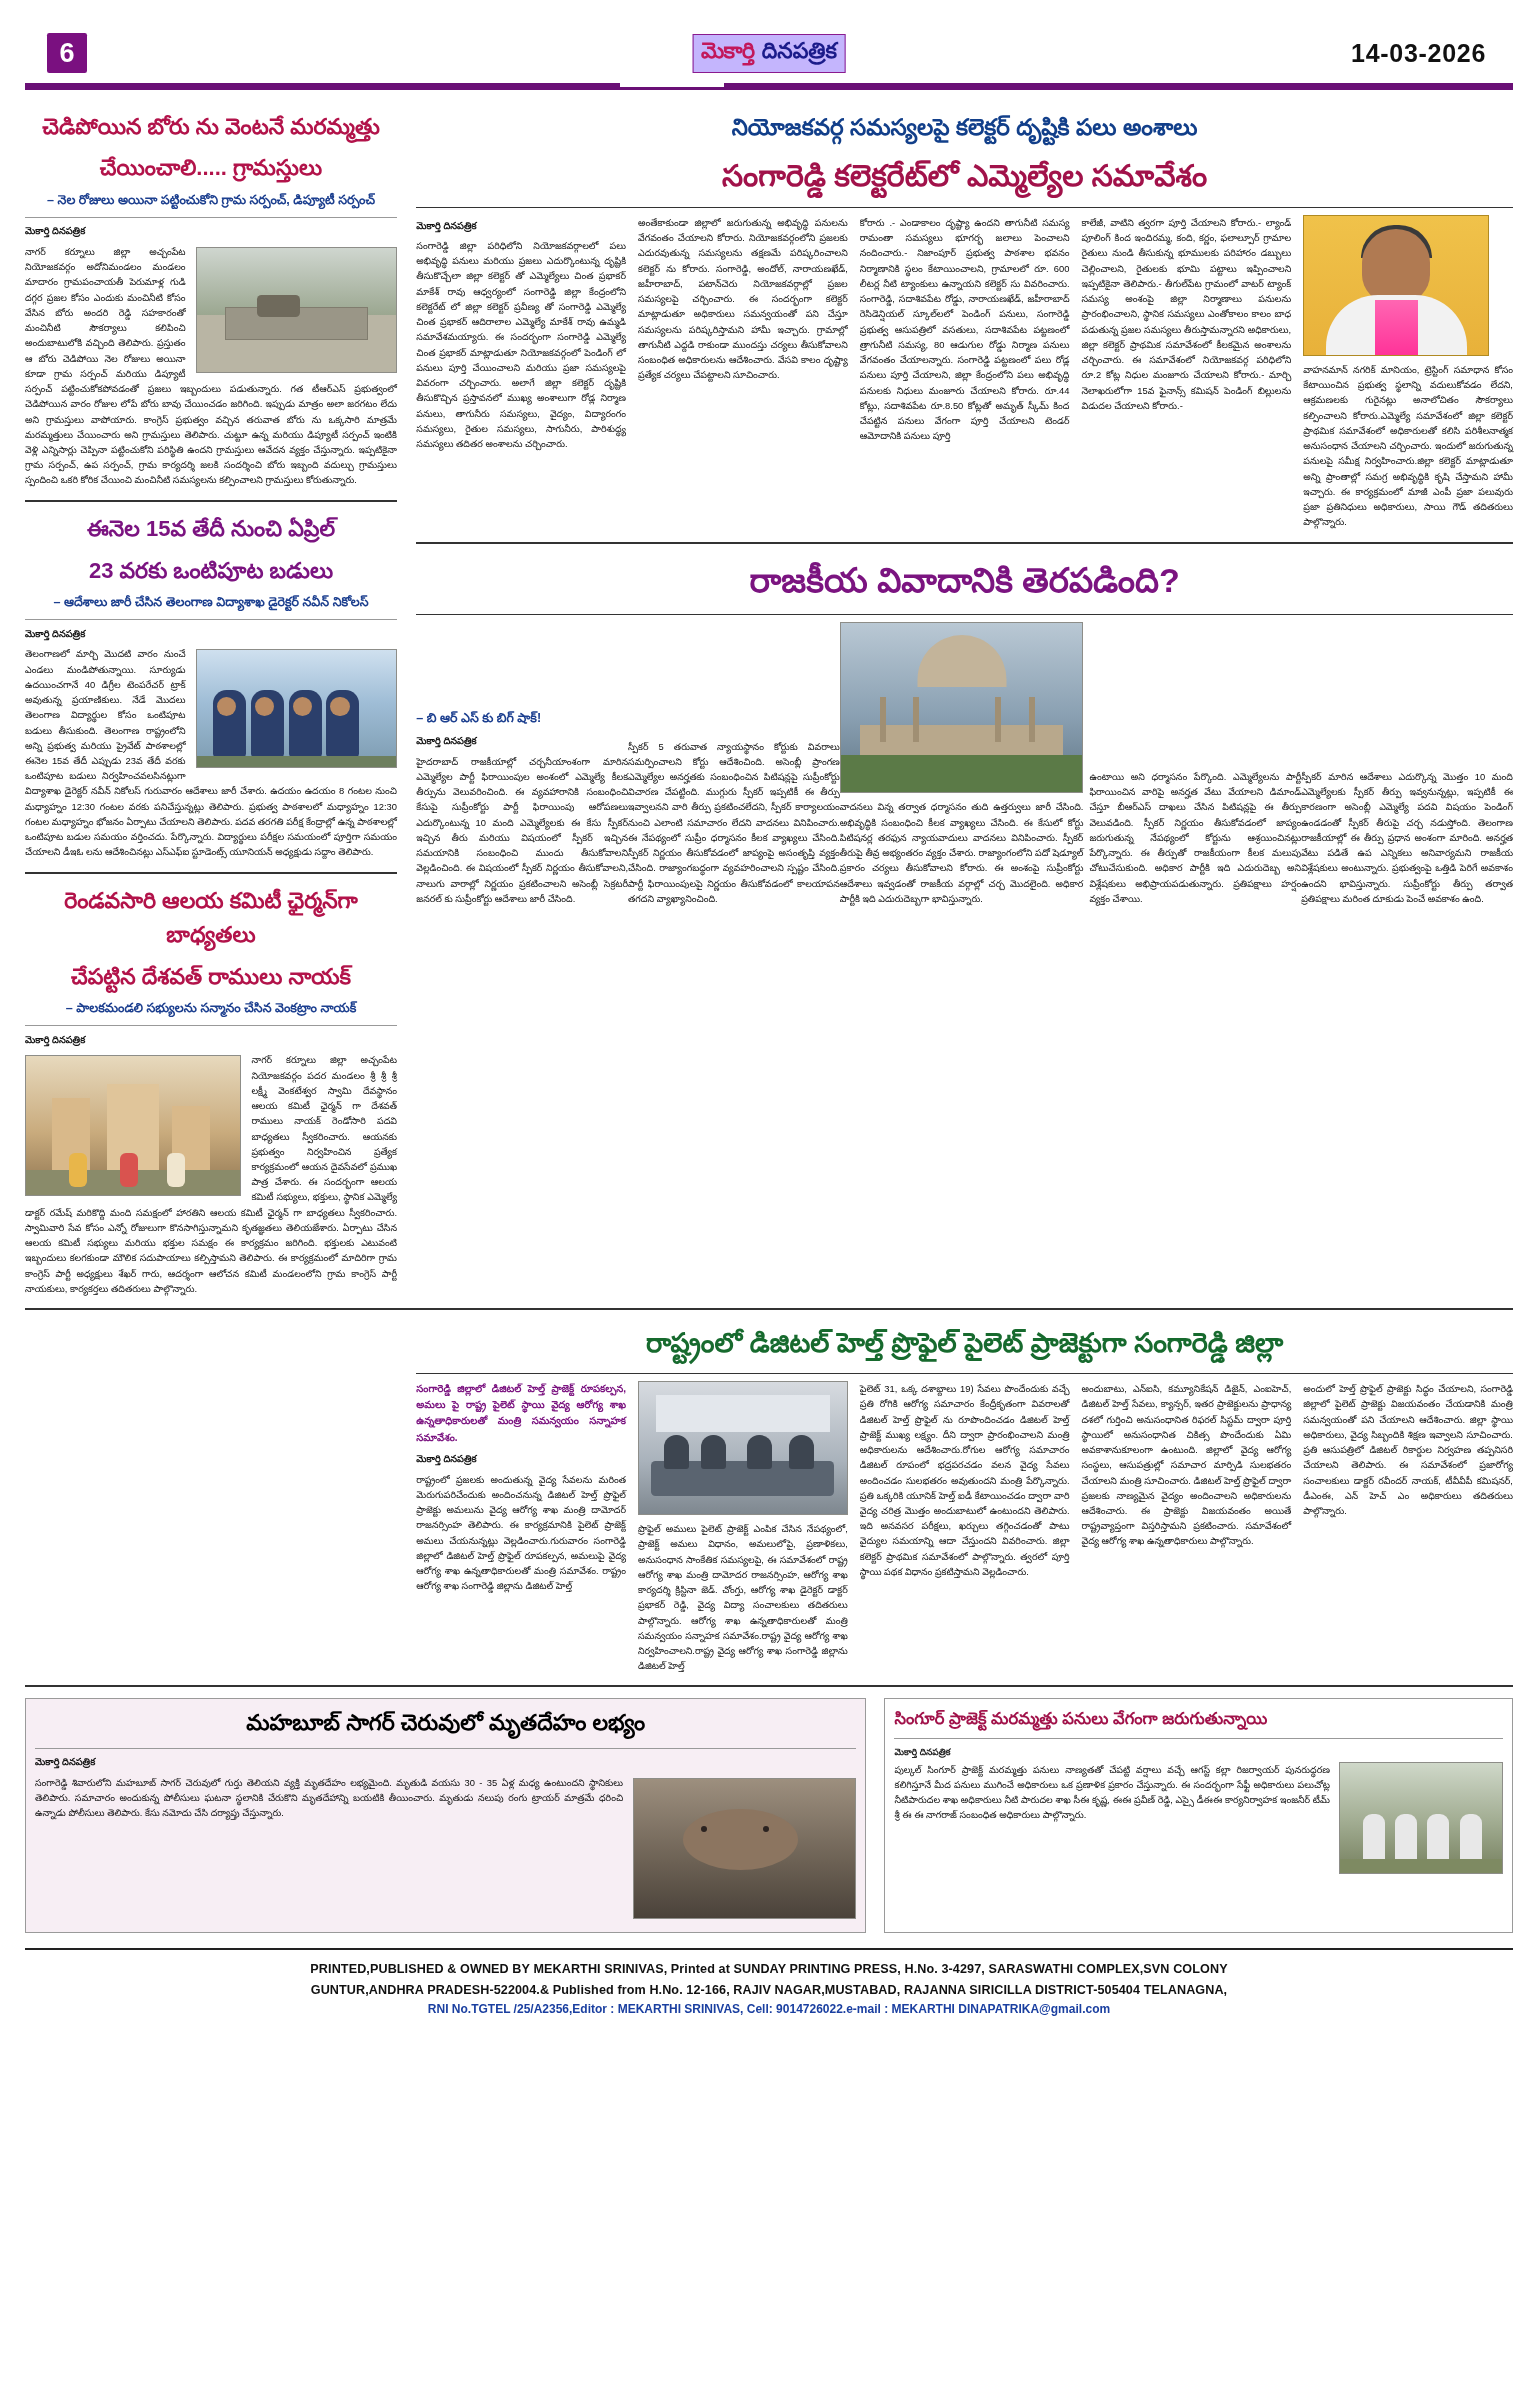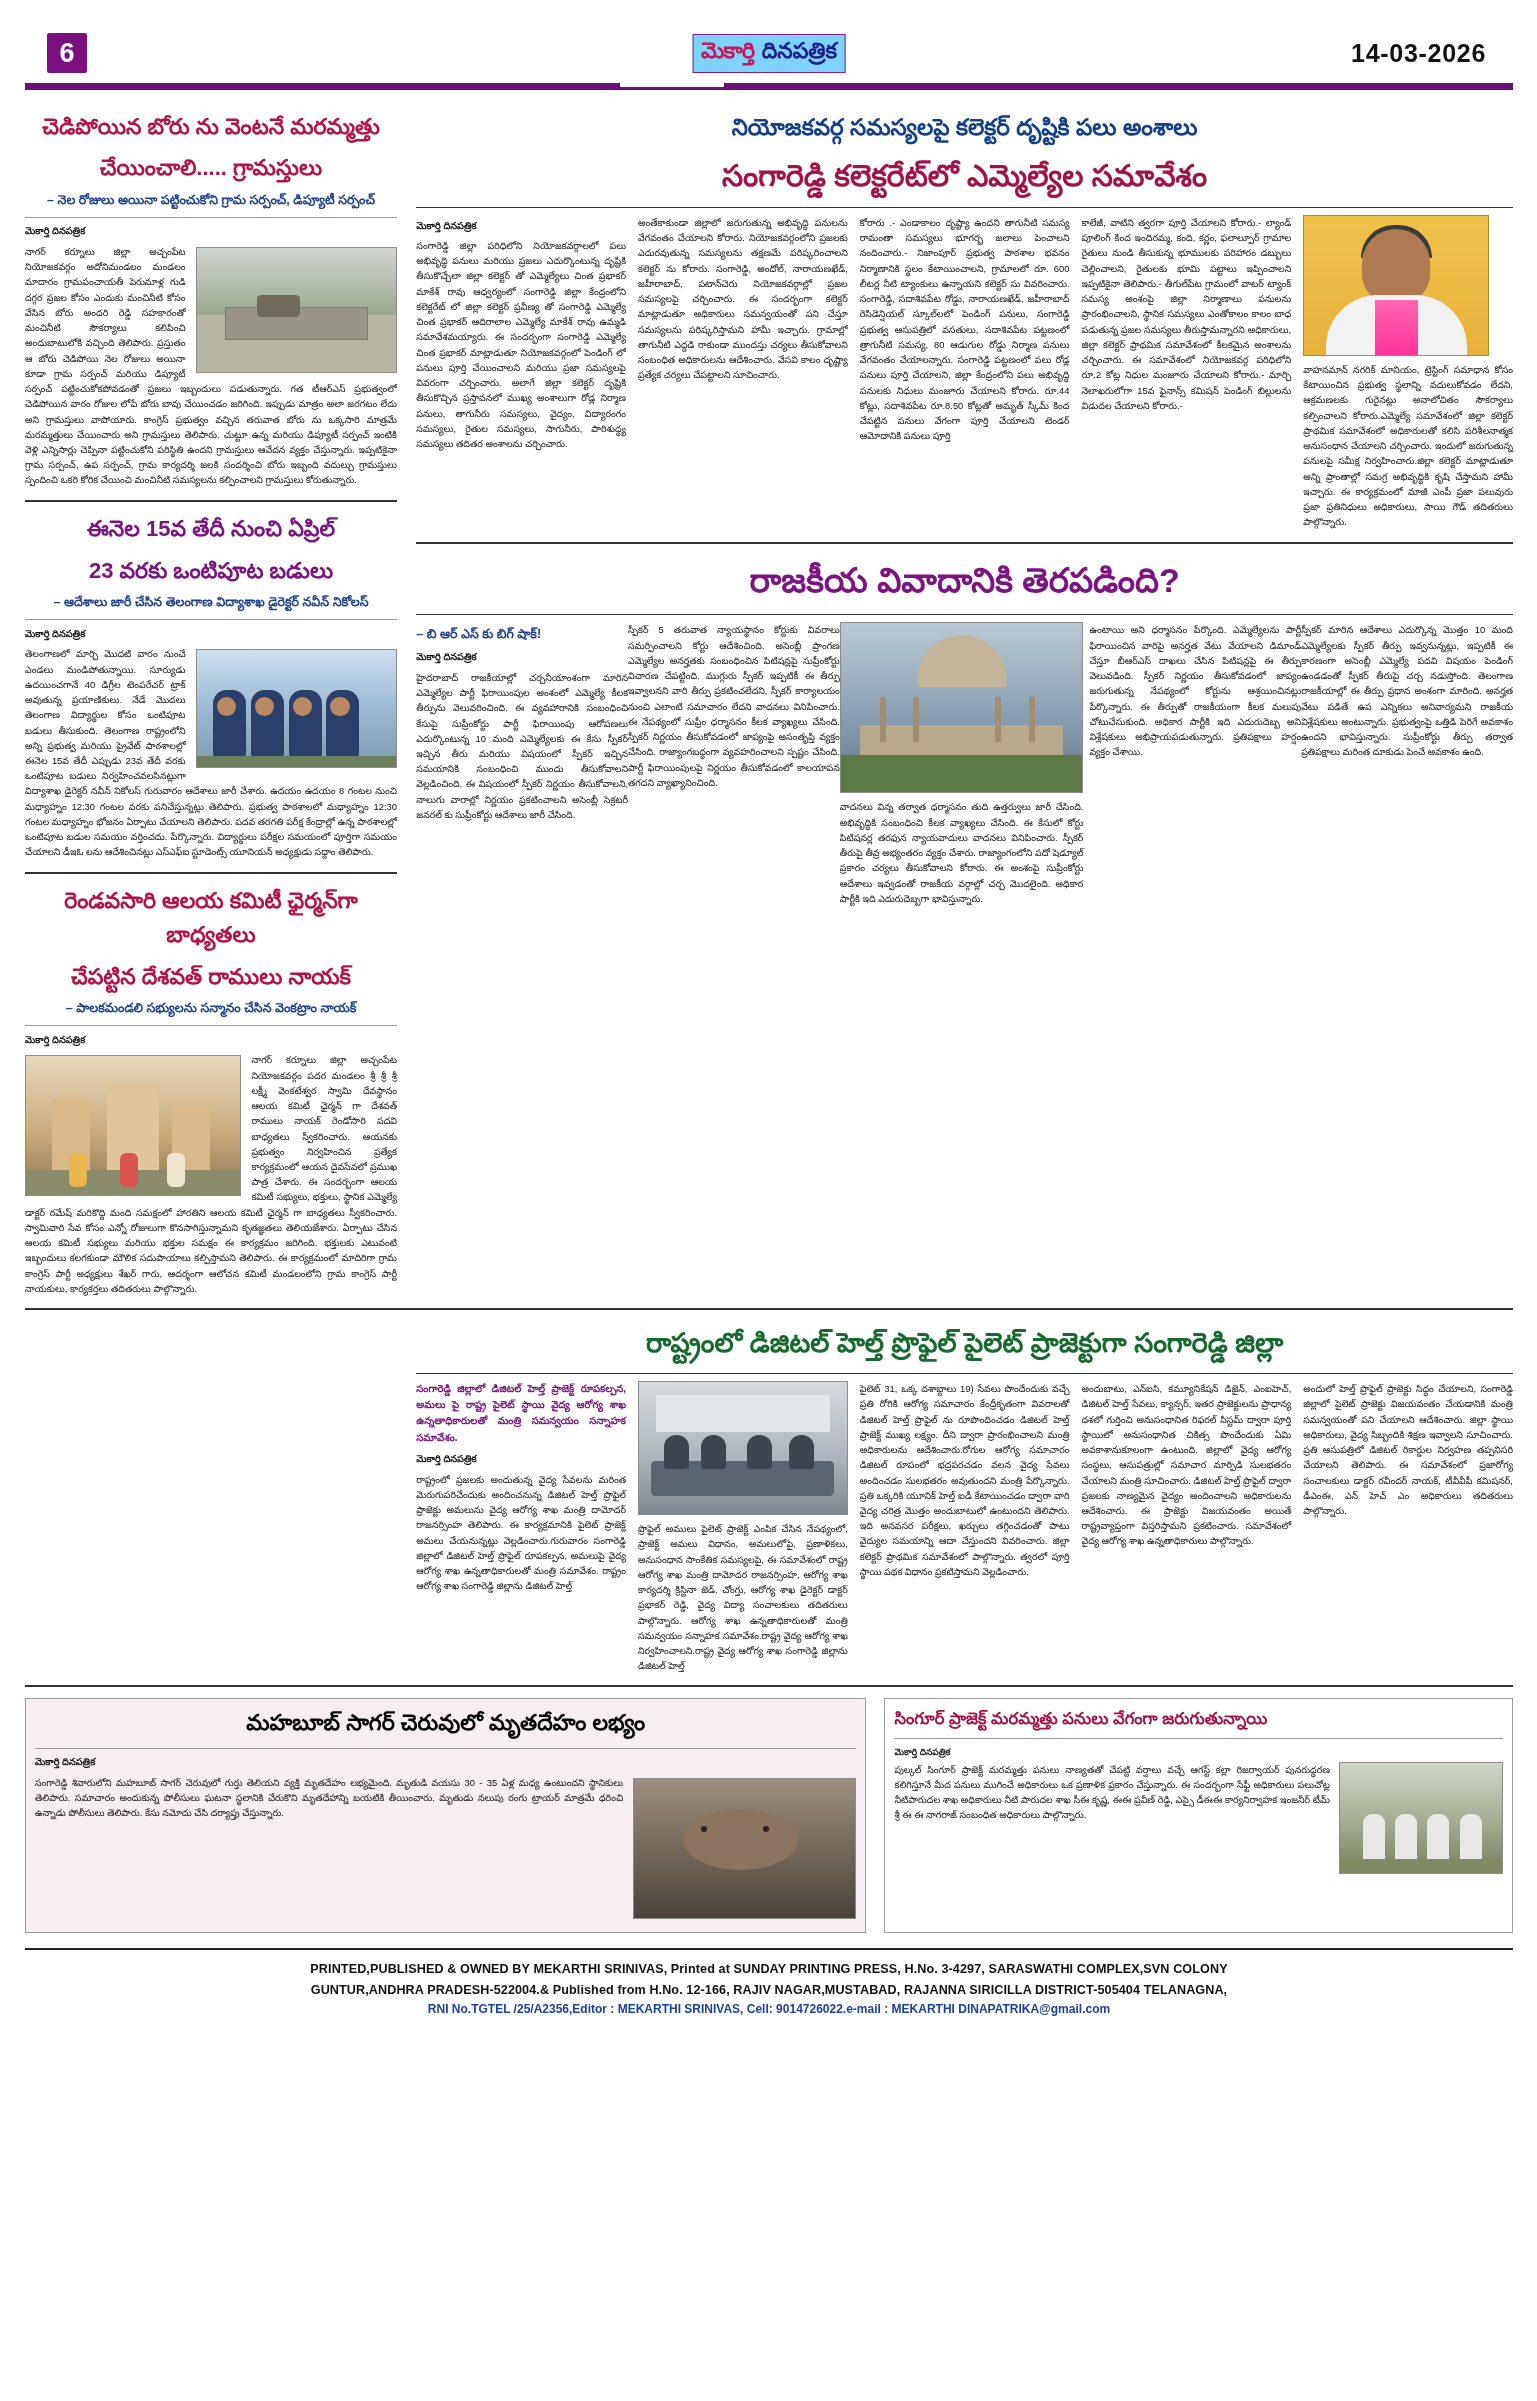--- a/index.html
+++ b/index.html
@@ -41,21 +41,21 @@
     position: absolute;
     left: 50%;
     transform: translateX(-50%);
     display: flex; align-items: center;
     gap: 6px;
   }
   .logo-box {
     border: 1.5px solid #8a1a8e;
     padding: 3px 7.4px;
     display: flex; align-items: center; gap: 7.4px;
-    background: #7dd3fc;
+    background: #c4b5fd;
   }
   .logo-a {
     font-size: 22px; font-weight: bold; color: #c2185b;
     letter-spacing: -0.7px;
   }
   .logo-b {
     font-size: 22px; font-weight: bold; color: #1b1b8a;
   }
   .date {
     margin-left: auto;
@@ -364,21 +364,21 @@
           </div>
         </div>
       </div>
 
       <div class="section-divider"></div>
 
       <div>
         <div class="headline big tel" style="font-size:34px;color:#7b1480;">రాజకీయ వివాదానికి తెరపడింది?</div>
         <div class="rule"></div>
 
-        <div style="display:flex; ">
+        <div style="display:flex; align-items:flex-end;">
           <div style="flex:1;">
             <div class="subline tel" style="text-align:left;">– బి ఆర్ ఎస్ కు బిగ్ షాక్!</div>
             <div class="byline tel">మెకార్తి దినపత్రిక</div>
             <div class="body-text tel">హైదరాబాద్ రాజకీయాల్లో చర్చనీయాంశంగా మారిన ఎమ్మెల్యేల పార్టీ ఫిరాయింపుల అంశంలో ఎమ్మెల్యే కీలక తీర్పును వెలువరించింది. ఈ వ్యవహారానికి సంబంధించి కేసుపై సుప్రీంకోర్టు పార్టీ ఫిరాయింపు ఆరోపణలు ఎదుర్కొంటున్న 10 మంది ఎమ్మెల్యేలకు ఈ కేసు స్పీకర్ ఇచ్చిన తీరు మరియు విషయంలో స్పీకర్ ఇచ్చిన సమయానికి సంబంధించి ముందు తీసుకోవాలని వెల్లడించింది. ఈ విషయంలో స్పీకర్ నిర్ణయం తీసుకోవాలని, నాలుగు వారాల్లో నిర్ణయం ప్రకటించాలని అసెంబ్లీ సెక్రటరీ జనరల్ కు సుప్రీంకోర్టు ఆదేశాలు జారీ చేసింది.</div>
           </div>
           <div style="flex:1;">
             <div class="body-text tel">స్పీకర్ 5 తరువాత న్యాయస్థానం కోర్టుకు వివరాలు సమర్పించాలని కోర్టు ఆదేశించింది. అసెంబ్లీ ప్రాంగణ ఎమ్మెల్యేల అనర్హతకు సంబంధించిన పిటిషన్లపై సుప్రీంకోర్టు విచారణ చేపట్టింది. ముగ్గురు స్పీకర్ ఇప్పటికీ ఈ తీర్పు ఇవ్వాలనని వారి తీర్పు ప్రకటించలేదని, స్పీకర్ కార్యాలయం నుంచి ఎలాంటి సమాచారం లేదని వాదనలు వినిపించారు. ఈ నేపథ్యంలో సుప్రీం ధర్మాసనం కీలక వ్యాఖ్యలు చేసింది. స్పీకర్ నిర్ణయం తీసుకోవడంలో జాప్యంపై అసంతృప్తి వ్యక్తం చేసింది. రాజ్యాంగబద్ధంగా వ్యవహరించాలని స్పష్టం చేసింది. పార్టీ ఫిరాయింపులపై నిర్ణయం తీసుకోవడంలో కాలయాపన తగదని వ్యాఖ్యానించింది.</div>
           </div>
           <div style="flex:1.15;">
             <div class="photo" style="width:100%;height:171px;">

